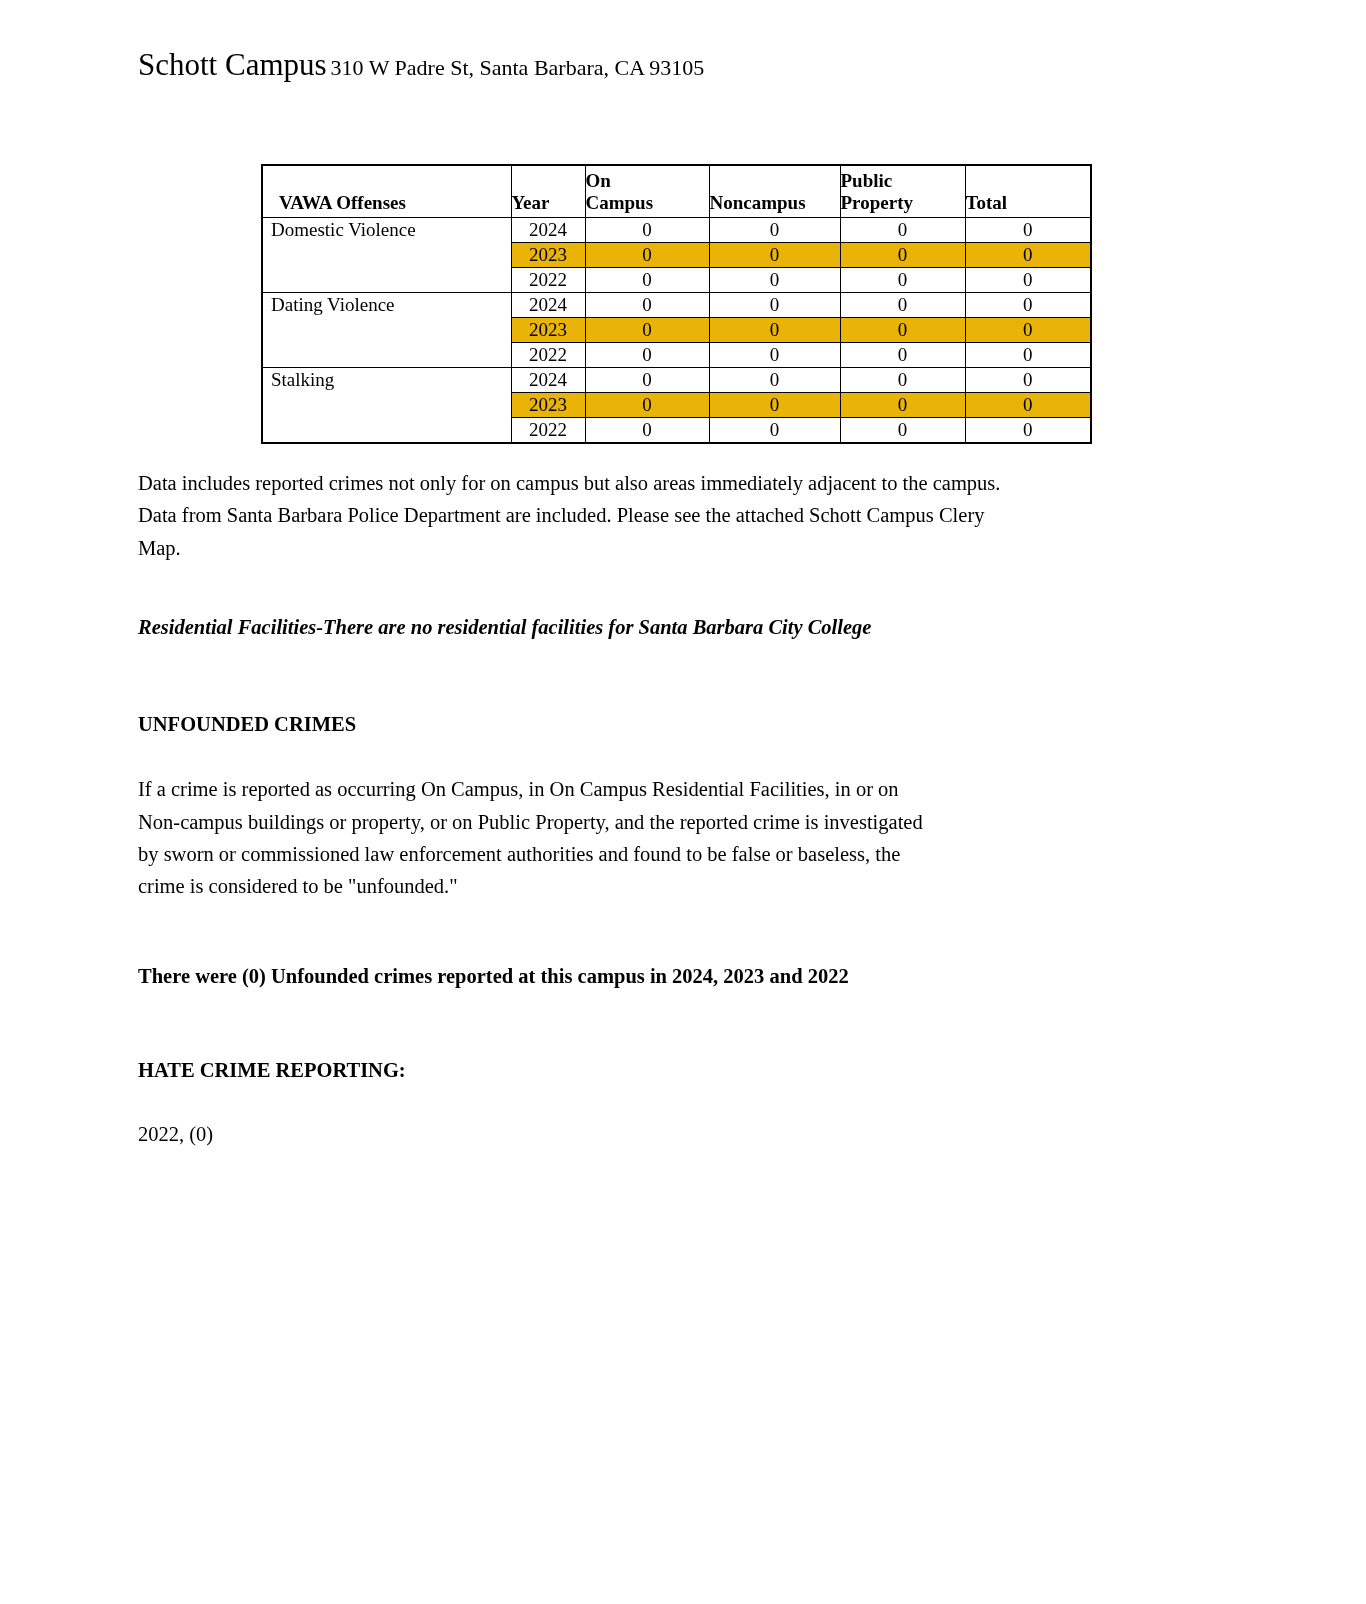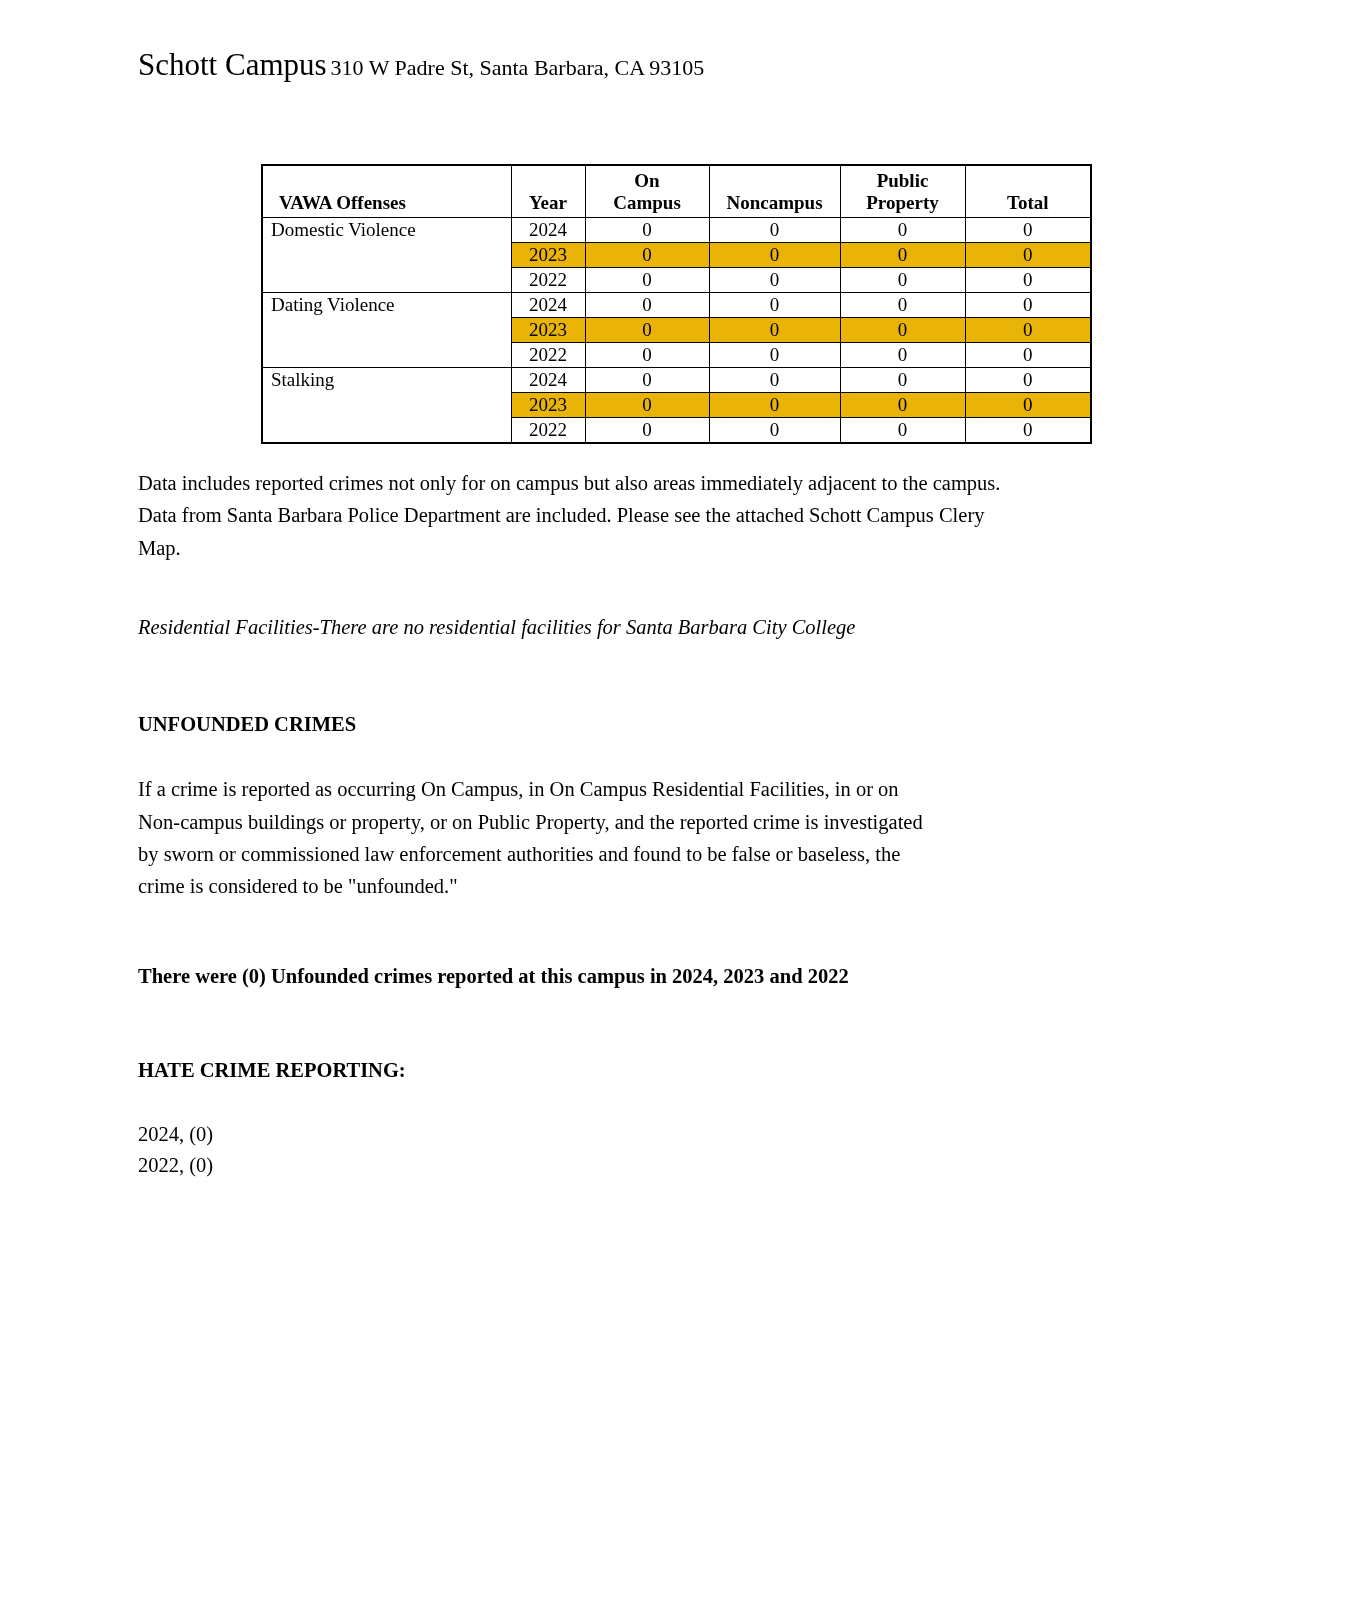--- a/index.html
+++ b/index.html
@@ -36,21 +36,21 @@
   .vawa col.c-offense { width: 249px; }
   .vawa col.c-year    { width: 74px;  }
   .vawa col.c-on      { width: 124px; }
   .vawa col.c-non     { width: 131px; }
   .vawa col.c-public  { width: 125px; }
   .vawa col.c-total   { width: 126px; }
 
   .vawa th, .vawa td { border: 1px solid #000; padding: 0; }
   .vawa thead th {
     font-weight: bold;
-    text-align: center;
+    text-align: left;
     vertical-align: bottom;
     height: 48px;
     padding-bottom: 3px;
     line-height: 22px;
     white-space: pre-line;
   }
   .vawa thead th.h-offense { text-align: left; padding-left: 16px; }
   .vawa td {
     height: 24px;
     line-height: 24px;
@@ -67,21 +67,21 @@
   
   .tblock {
     position: absolute;
     left: 138px;
     width: 1160px;
     font-size: 20.5px;
     line-height: 32.4px;
     white-space: pre-line;
   }
   .b-adjacent     { top: 467px;  }
-  .b-residential  { top: 611px;  font-style: italic; white-space: nowrap; }
+  .b-residential  { top: 611px;  font-style: italic; white-space: nowrap; font-weight: bold; }
   .b-unfounded    { top: 676px;  }
   .b-unfounded-h  { font-weight: bold; }
   .b-institutions { top: 867px;  }
   .b-summary      { top: 960px;  font-weight: bold; white-space: nowrap; }
   .b-hate-h       { top: 1054px; font-weight: bold; white-space: nowrap; }
   .b-years        { top: 1119px; line-height: 31px; white-space: nowrap; }
 </style>
 </head>
 <body>
 
@@ -196,17 +196,16 @@
 by sworn or commissioned law enforcement authorities and found to be false or baseless, the
 crime is considered to be "unfounded."</div>
   </div>
 
 
   <div class="tblock b-summary">There were (0) Unfounded crimes reported at this campus in 2024, 2023 and 2022</div>
 
   <div class="tblock b-hate-h">HATE CRIME REPORTING:</div>
 
   <div class="tblock b-years">
-    <div>2024, (0)</div>
     <div>2022, (0)</div>
   </div>
 
 </div>
 
 </body></html>

